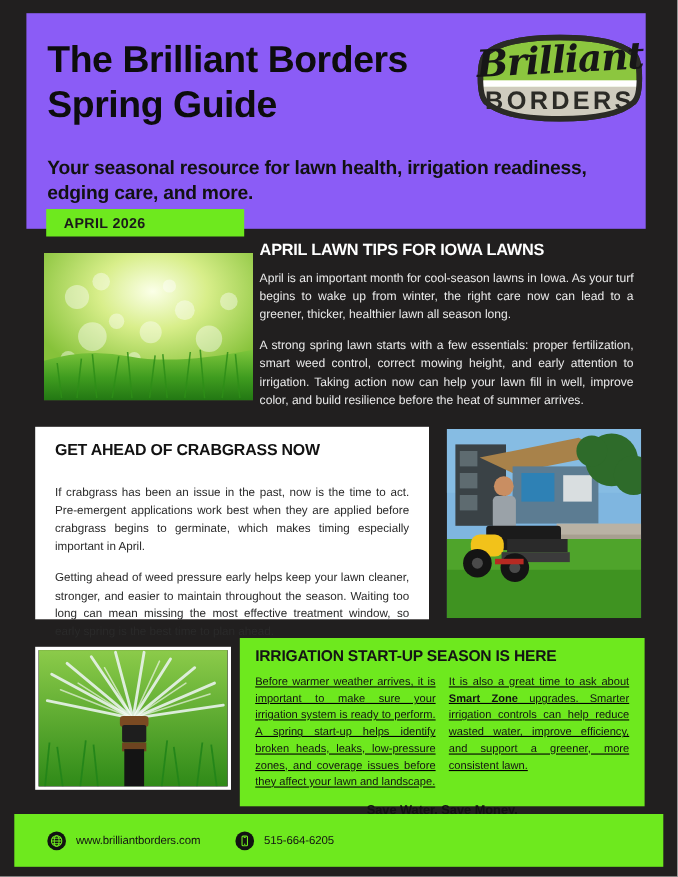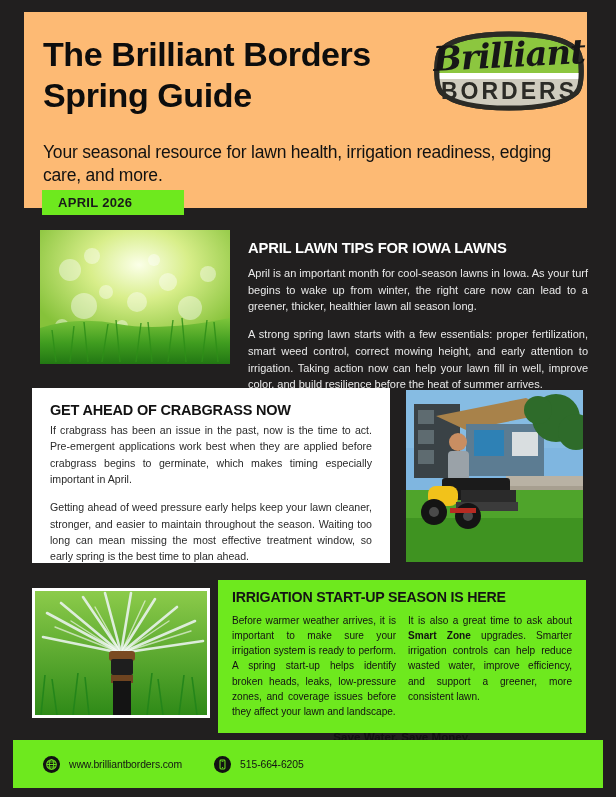--- a/index.html
+++ b/index.html
@@ -19,41 +19,41 @@
     background: #211f1f;
   }
 
   
   .header-panel {
     position: absolute;
     left: 24px;
     top: 12px;
     width: 563px;
     height: 196px;
-    background: #fdba74;
+    background: #8b5cf6;
   }
   .header-title {
     position: absolute;
     left: 19px;
     top: 22px;
     width: 390px;
     font-size: 34px;
     line-height: 1.22;
     font-weight: 700;
     letter-spacing: -0.4px;
     color: #0d0d0d;
   }
   .header-sub {
     position: absolute;
     left: 19px;
     top: 129px;
     width: 520px;
     font-size: 17.5px;
     line-height: 1.33;
-    font-weight: 400;
+    font-weight: 700;
     letter-spacing: -0.2px;
     color: #111111;
   }
 
   
   .logo-wrap {
     position: absolute;
     left: 409px;
     top: 19px;
     width: 153px;
@@ -99,21 +99,21 @@
     font-size: 12.5px;
     line-height: 1.32;
     color: #151515;
   }
 
   
   .date-badge {
     position: absolute;
     left: 42px;
     top: 190px;
-    width: 142px;
+    width: 180px;
     height: 25px;
     background: #6ee91e;
     display: flex;
     align-items: center;
     padding-left: 16px;
     box-sizing: border-box;
     font-size: 13px;
     font-weight: 700;
     letter-spacing: 0.3px;
     color: #1a1a1a;
@@ -123,24 +123,23 @@
   .tips-photo {
     position: absolute;
     left: 40px;
     top: 230px;
     width: 190px;
     height: 134px;
     overflow: hidden;
   }
   .tips-body {
     position: absolute;
-    left: 248px;
+    left: 236px;
     top: 220px;
     width: 340px;
-    margin-top: 20px;
   }
   .tips-heading {
     font-size: 14.8px;
     font-weight: 700;
     letter-spacing: -0.2px;
     color: #ffffff;
     margin-bottom: 9px;
   }
   .tips-p {
     font-size: 11px;
@@ -160,21 +159,21 @@
     height: 175px;
     background: #ffffff;
     box-sizing: border-box;
     padding: 14px 18px 0 18px;
   }
   .crab-heading {
     font-size: 14.5px;
     font-weight: 700;
     letter-spacing: -0.2px;
     color: #121212;
-    margin-bottom: 4px;
+    margin-bottom: 22px;
   }
   .crab-p {
     font-size: 10.6px;
     line-height: 1.54;
     color: #2a2a2a;
     text-align: justify;
     margin: 0 0 12px 0;
   }
   .crab-photo {
     position: absolute;
@@ -209,20 +208,21 @@
   .irr-heading {
     font-size: 14.2px;
     font-weight: 700;
     letter-spacing: -0.2px;
     color: #141414;
     margin-bottom: 8px;
   }
   .irr-cols {
     display: flex;
     gap: 12px;
+    text-decoration: underline;
   }
   .irr-col { width: 50%; }
   .irr-p {
     font-size: 10.1px;
     line-height: 1.5;
     color: #121212;
     text-align: justify;
     margin: 0;
   }
   .irr-slogan {

